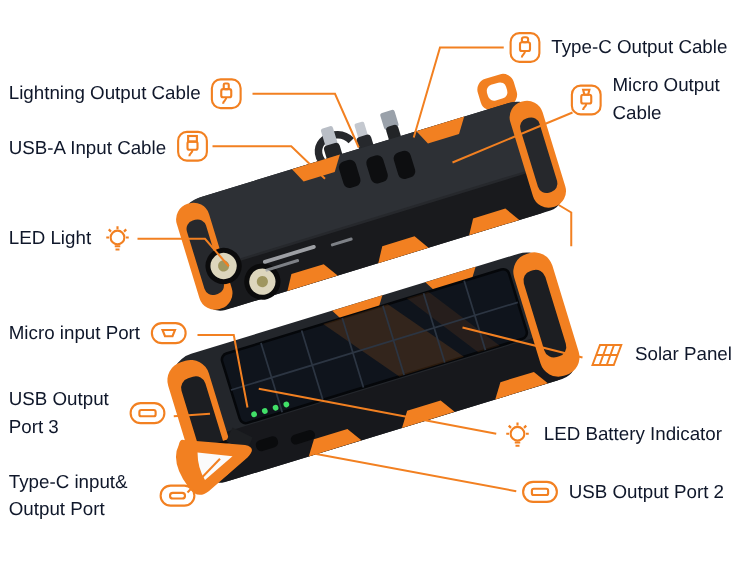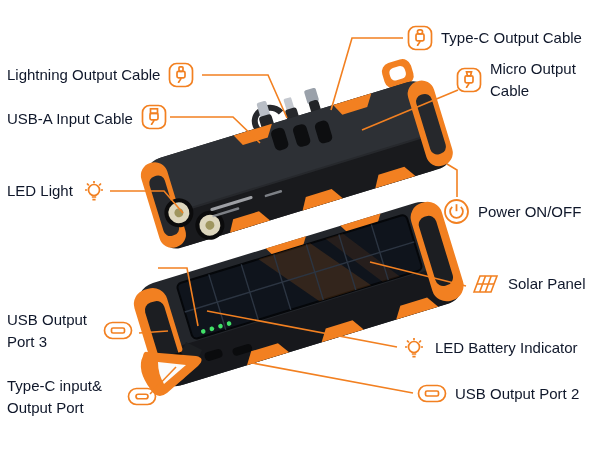--- a/index.html
+++ b/index.html
@@ -165,31 +165,30 @@
     <span class="txt">LED Light</span>
     <span class="icon">
       <svg width="26" height="26" viewBox="0 0 26 26" fill="none" stroke="#f28021" stroke-width="1.7">
         <circle cx="13" cy="12" r="5.5"></circle>
         <path d="M13,3 V5.3 M6,5.5 L7.8,7.3 M20,5.5 L18.2,7.3 M4,12 H6.2 M22,12 H19.8"></path>
         <path d="M10.8,19 h4.4 M11.4,21.6 h3.2"></path>
       </svg>
     </span>
   </div>
 
-  <div class="label" style="left:443px; top:198px;">
-    <span class="icon">
-      <svg width="27" height="27" viewBox="0 0 27 27" fill="none" stroke="#f28021" stroke-width="1.8">
-        <circle cx="13.5" cy="13.5" r="11.5"></circle>
-        <path d="M13.5,6.2 V13.2"></path>
-        <path d="M9.2,8.8 A6.4,6.4 0 1 0 17.8,8.8"></path>
-      </svg>
-    </span>
-    <span class="txt">Power ON/OFF</span>
-  </div>
-
+
+  <div class="label" style="left:7px; top:256px;">
+    <span class="txt">Micro input Port</span>
+    <span class="icon">
+      <svg width="30" height="19" viewBox="0 0 30 19" fill="none" stroke="#f28021" stroke-width="1.7">
+        <rect x="1.5" y="1.5" width="27" height="16" rx="8"></rect>
+        <path d="M10,7 h10 l-2,5 h-6 z"></path>
+      </svg>
+    </span>
+  </div>
 
   <div class="label" style="left:470px; top:272px;text-align:center;">
     <span class="icon">
       <svg width="30" height="24" viewBox="0 0 30 24" fill="none" stroke="#f28021" stroke-width="1.6">
         <path d="M4,20 L10,4 L27,4 L21,20 Z"></path>
         <path d="M15.5,4 L9.7,20 M21.2,4 L15.4,20 M7,12 H24"></path>
       </svg>
     </span>
     <span class="txt">Solar Panel</span>
   </div>

